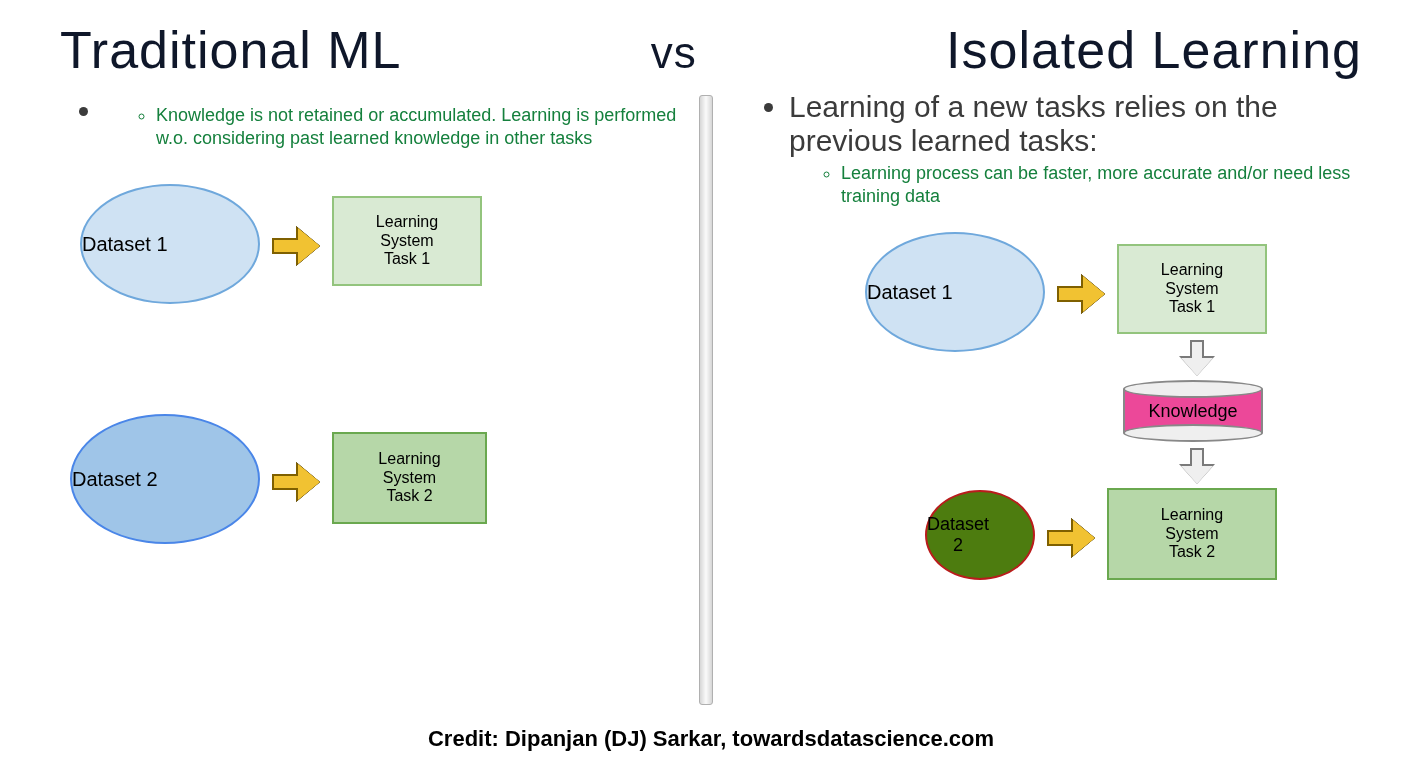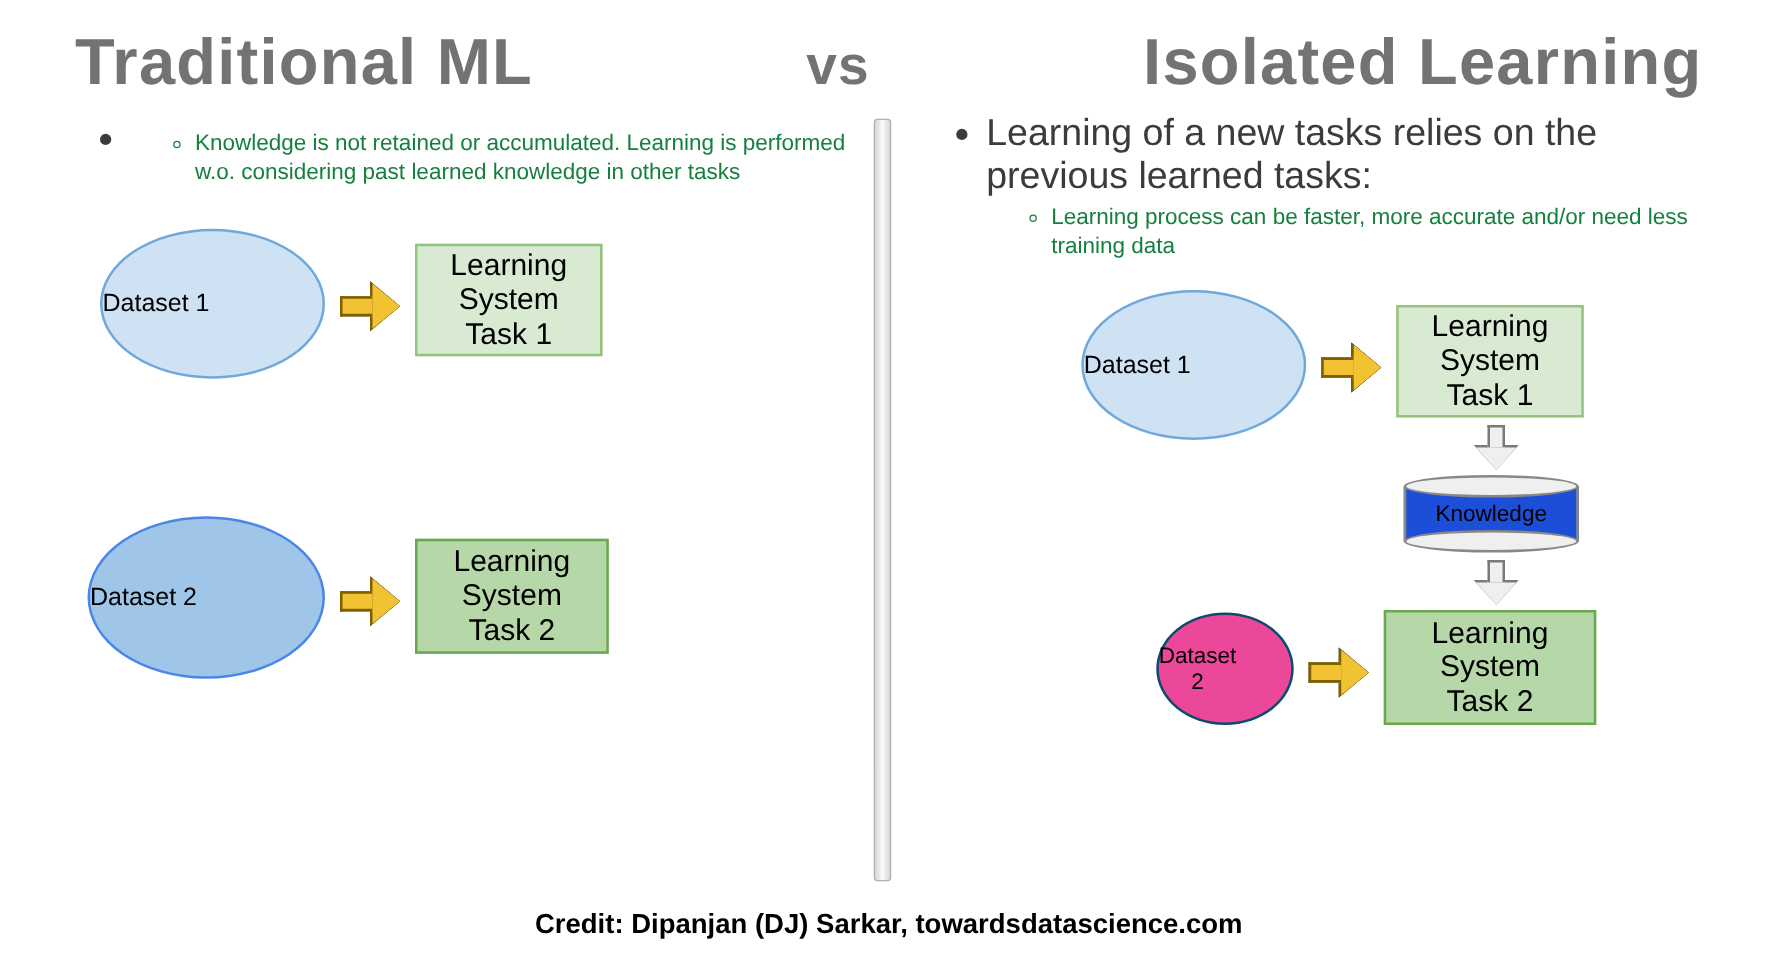--- a/index.html
+++ b/index.html
@@ -1,48 +1,48 @@
 <!DOCTYPE html>
 <html><head>
 <meta charset="utf-8">
 <style>
   * { box-sizing: border-box; margin: 0; padding: 0; }
   body { font-family: Arial, Helvetica, sans-serif; background: #fff; width: 1422px; height: 762px; position: relative; }
   .titlebar { display: flex; align-items: baseline; padding: 20px 60px 10px 60px; }
-  .title-left, .title-right, .title-vs { font-weight: 700; color: #737373; letter-spacing: 1px; }
+  .title-left, .title-right, .title-vs { font-weight: 400; color: #0f172a; letter-spacing: 1px; }
   .title-left, .title-right { font-size: 52px; }
   .title-vs { font-size: 44px; margin: 0 auto; }
   .title-left { margin-left: 0; }
   .title-right { margin-left: 0; }
   .cols { display: flex; padding: 0 40px 0 60px; }
   .col { flex: 1; }
   .divider { width: 18px; display: flex; justify-content: center; padding-top: 5px; }
   .divider-inner { width: 14px; height: 610px; background: linear-gradient(90deg,#d6d6d6,#fafafa,#d6d6d6); border: 1px solid #b0b0b0; border-radius: 3px; }
   ul.outer { list-style: disc; padding-left: 44px; font-size: 30px; color: #3b3b3b; }
   ul.outer > li { margin-bottom: 4px; }
   ul.inner { list-style: circle; padding-left: 52px; font-size: 18px; color: #15803d; margin-top: 4px; }
   ul.inner > li { line-height: 1.28; }
   .diag { position: relative; margin-top: 24px; height: 420px; }
   .ellipse { position: absolute; border-radius: 50%; display: flex; align-items: center; font-size: 20px; color: #000; text-align: center; }
   .ellipse.light { background: #cfe2f3; border: 2px solid #6fa8dc; }
   .ellipse.mid  { background: #9fc5e8; border: 2px solid #4a86e8; }
-  .ellipse.sm   { background: #ec4899; border: 2px solid #0c4a6e; font-size: 18px; }
-  .box { position: absolute; display: flex; align-items: center; justify-content: center; text-align: center; font-size: 24px; color: #000; line-height: 1.15; }
+  .ellipse.sm   { background: #4d7c0f; border: 2px solid #b91c1c; font-size: 18px; }
+  .box { position: absolute; display: flex; align-items: center; justify-content: center; text-align: center; font-size: 16px; color: #000; line-height: 1.15; }
   .box.lgreen { background: #d9ead3; border: 2px solid #93c47d; }
   .box.dgreen { background: #b6d7a8; border: 2px solid #6aa84f; }
   .arrow-right { position: absolute; display: flex; align-items: center; filter: drop-shadow(0 0 0 #000); }
   .arrow-right .shaft { width: 26px; height: 16px; background: #f1c232; border: 2px solid #7f6000; border-right: none; }
   .arrow-right .head { width: 0; height: 0; border-top: 18px solid transparent; border-bottom: 18px solid transparent; border-left: 22px solid #f1c232; position: relative; }
   .arrow-right .head::before { content: ""; position: absolute; left: -24px; top: -20px; width: 0; height: 0; border-top: 20px solid transparent; border-bottom: 20px solid transparent; border-left: 24px solid #7f6000; z-index: -1; }
   .arrow-down { position: absolute; display: flex; flex-direction: column; align-items: center; }
   .arrow-down .shaft { width: 14px; height: 18px; background: #efefef; border: 2px solid #7a7a7a; border-bottom: none; }
   .arrow-down .head { width: 0; height: 0; border-left: 16px solid transparent; border-right: 16px solid transparent; border-top: 18px solid #efefef; position: relative; }
   .arrow-down .head::before { content: ""; position: absolute; left: -18px; top: -20px; width: 0; height: 0; border-left: 18px solid transparent; border-right: 18px solid transparent; border-top: 20px solid #7a7a7a; z-index: -1; }
   .cylinder { position: absolute; width: 140px; }
-  .cylinder .body { height: 44px; background: #1d4ed8; border-left: 2px solid #888; border-right: 2px solid #888; display: flex; align-items: center; justify-content: center; font-size: 18px; }
+  .cylinder .body { height: 44px; background: #ec4899; border-left: 2px solid #888; border-right: 2px solid #888; display: flex; align-items: center; justify-content: center; font-size: 18px; }
   .cylinder .top, .cylinder .bot { height: 18px; background: #efefef; border: 2px solid #888; border-radius: 50%; }
   .cylinder .top { margin-bottom: -9px; position: relative; z-index: 2; }
   .cylinder .bot { margin-top: -9px; }
   .credit { position: absolute; bottom: 10px; left: 0; width: 100%; text-align: center; font-size: 22px; font-weight: 700; color: #000; }
 </style>
 </head>
 <body>
 
 <div class="titlebar">
   <div class="title-left">Traditional ML</div>

